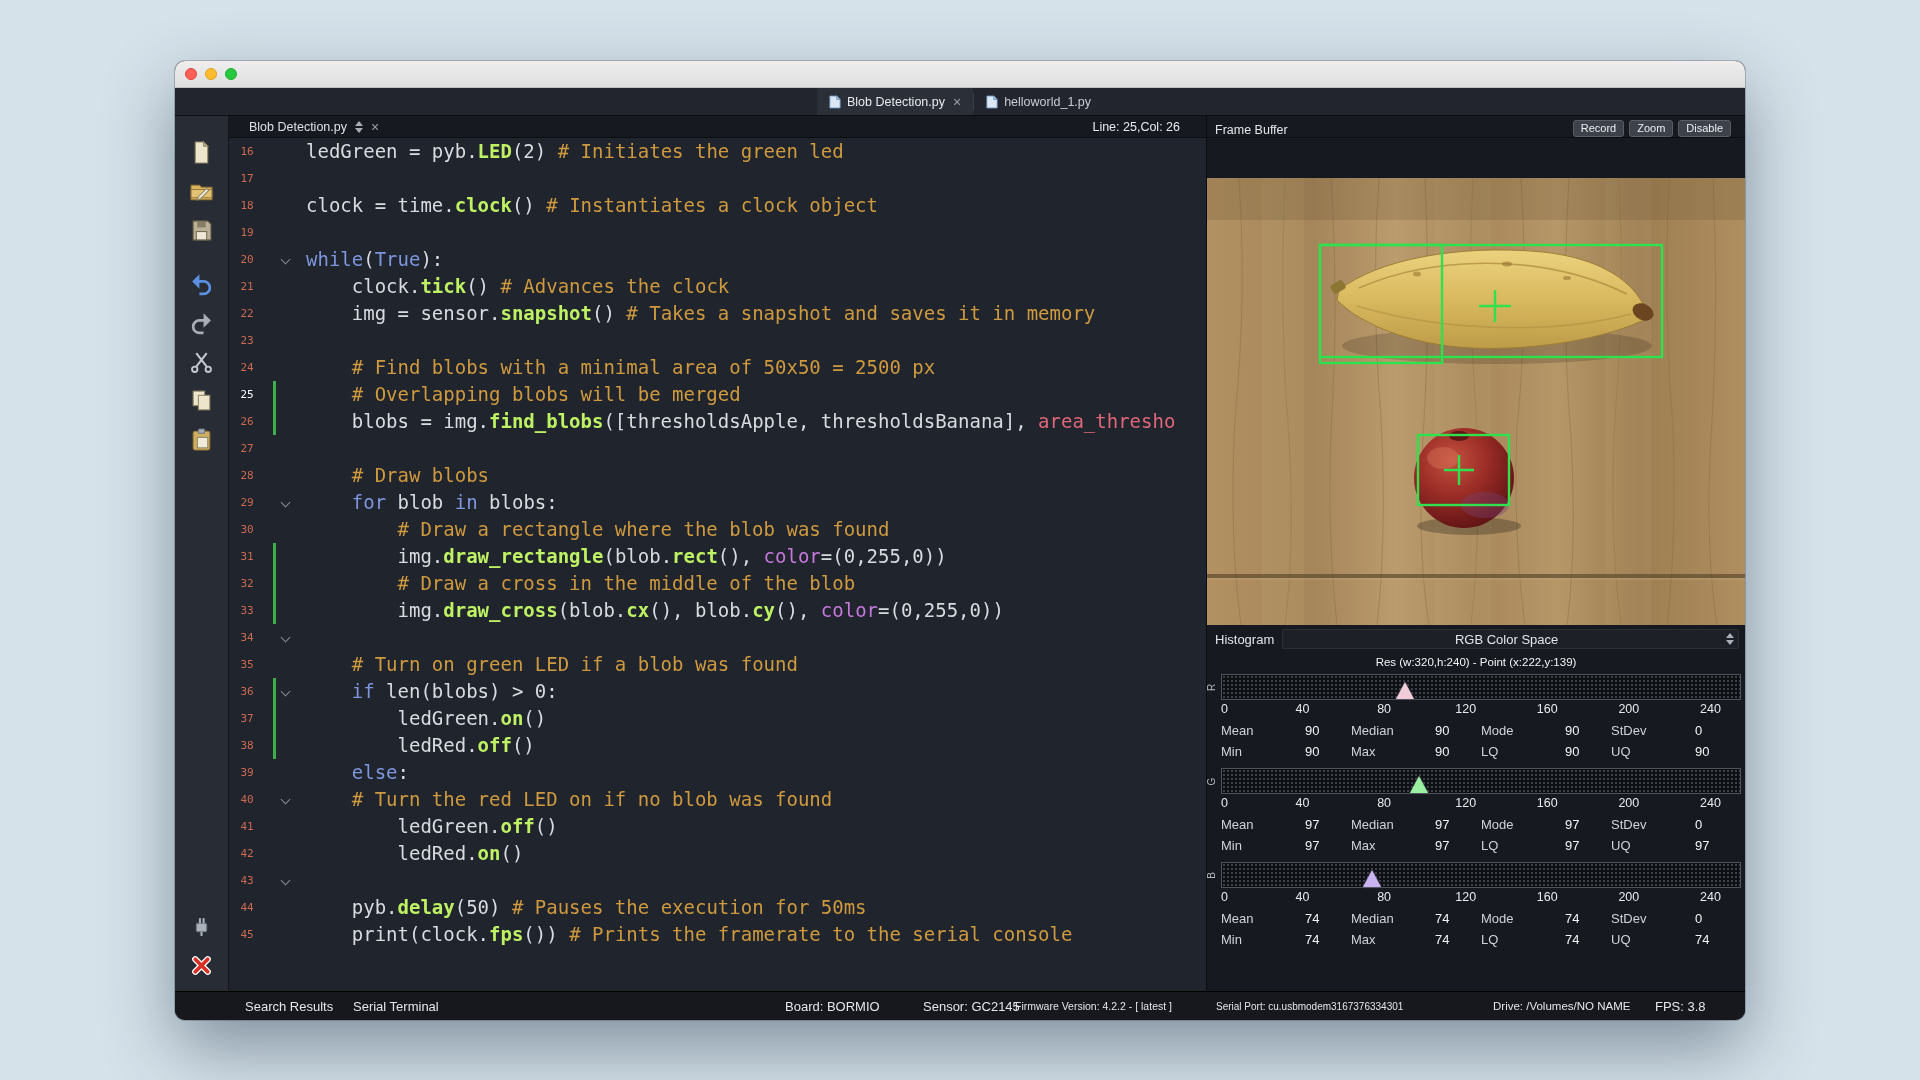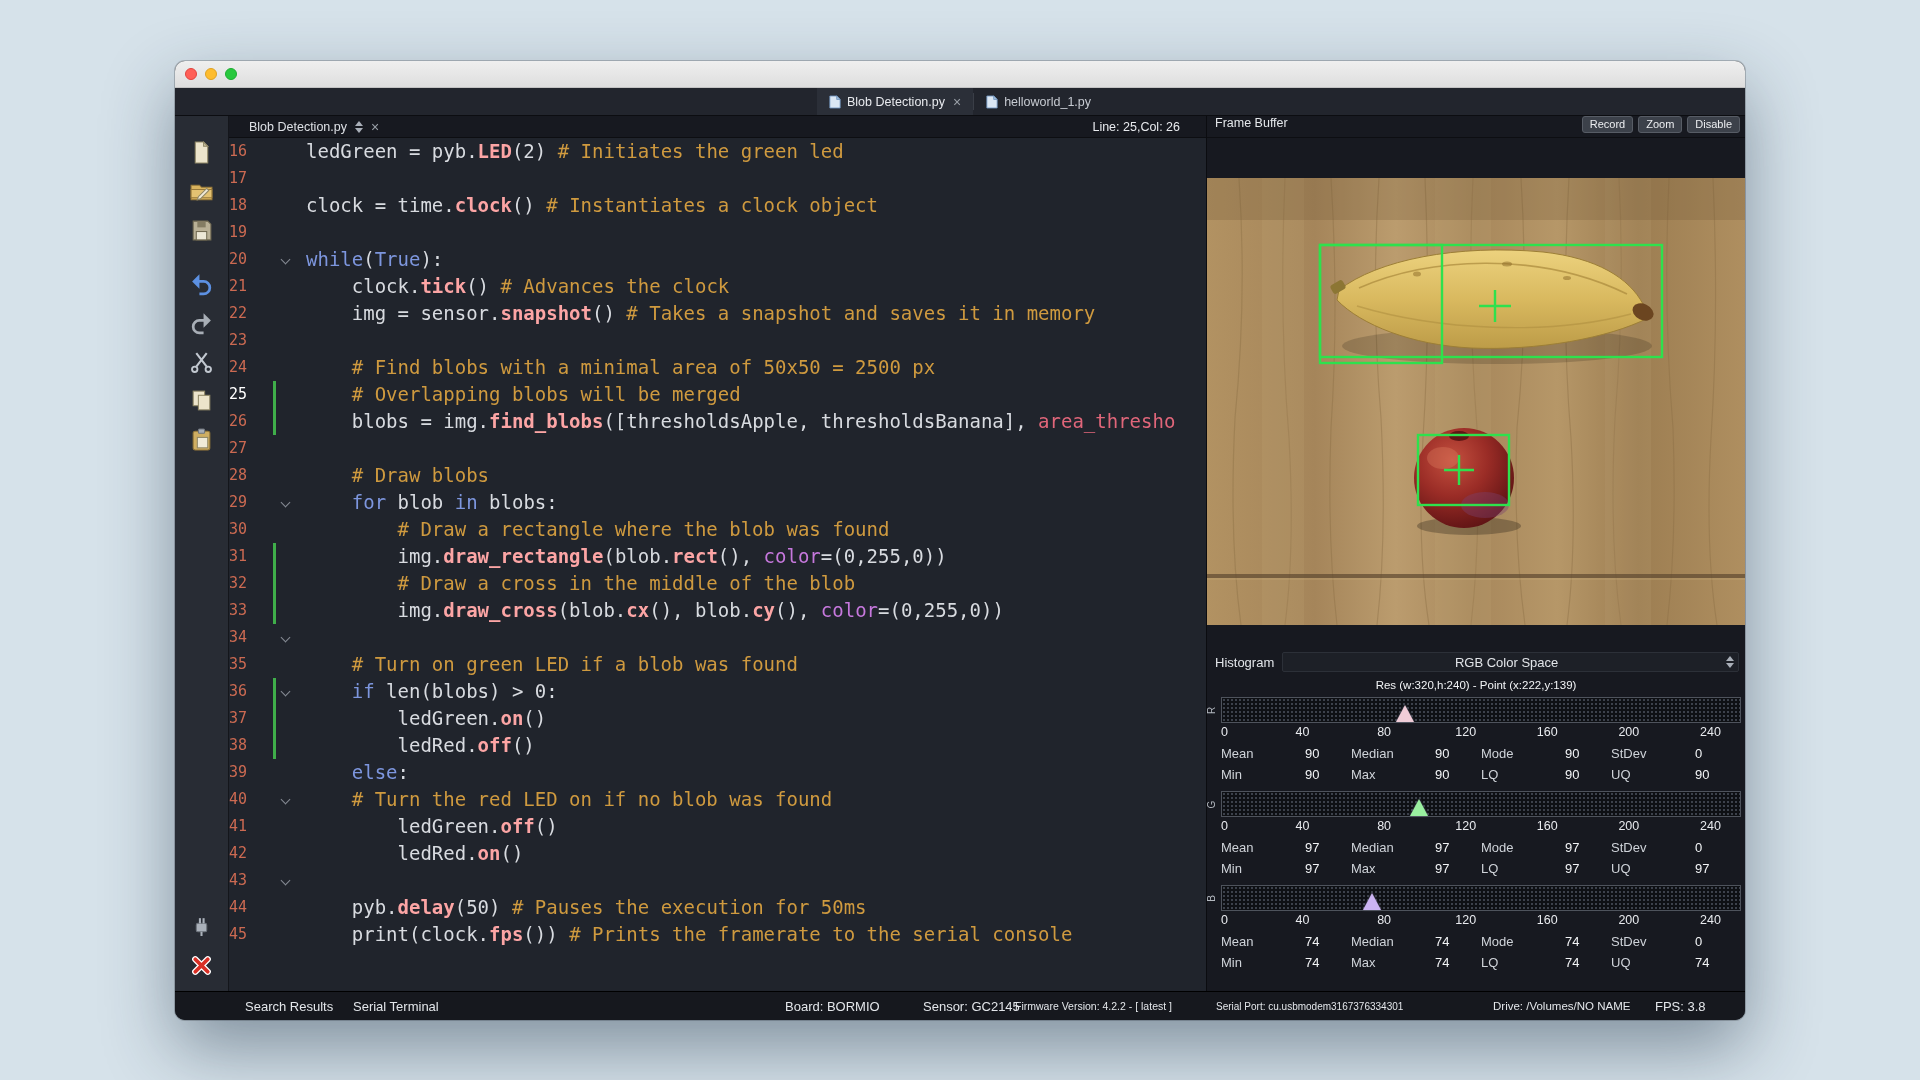--- a/index.html
+++ b/index.html
@@ -30,35 +30,35 @@
 
 .edcol{flex:1;min-width:0;display:flex;flex-direction:column}
 .ed-header{height:22px;flex:none;background:#171920;border-bottom:1px solid #0d0e12;display:flex;align-items:center;padding:0 26px 0 20px;font-size:12.5px;color:#dde0e5;gap:8px}
 .ed-pos{margin-left:auto;color:#e8eaee}
 .spin{display:flex;flex-direction:column;gap:2px}
 .tri-up{width:0;height:0;border-left:4px solid transparent;border-right:4px solid transparent;border-bottom:5px solid #a9afb8}
 .tri-dn{width:0;height:0;border-left:4px solid transparent;border-right:4px solid transparent;border-top:5px solid #a9afb8}
 .ed-x{color:#9aa0a8;font-size:14px}
 .editor{flex:1;background:#20242c;overflow:hidden;font-family:"DejaVu Sans Mono",monospace;font-size:19px;line-height:27px}
 .line{display:flex;height:27px;white-space:pre}
-.ln{width:44px;flex:none;text-align:left;padding-right:8px;color:#cc6a52;font-size:15px;line-height:27px}
+.ln{width:44px;flex:none;text-align:center;padding-right:8px;color:#cc6a52;font-size:11px;line-height:27px}
 .line.cur .ln{color:#ffffff;font-weight:normal}
 .chgbar{width:3px;flex:none;background:transparent}
 .line.chg .chgbar{background:#3fae4a}
 .foldcol{width:18px;flex:none;text-align:center;line-height:27px}
 .chev{display:inline-block;width:7px;height:7px;border-right:1.7px solid #858b94;border-bottom:1.7px solid #858b94;transform:rotate(45deg);margin-bottom:3px}
 .codeln{flex:1;overflow:hidden;padding-left:12px}
-.t-p{color:#d8dbe0}.t-c{color:#cf9a3f}.t-k{color:#7d96de}.t-f{color:#fca5a5;font-weight:bold}.t-m{color:#c678dd}.t-r{color:#e0667a}
+.t-p{color:#d8dbe0}.t-c{color:#cf9a3f}.t-k{color:#7d96de}.t-f{color:#bef264;font-weight:bold}.t-m{color:#c678dd}.t-r{color:#e0667a}
 
 .rpanel{width:539px;flex:none;background:#171920;border-left:1px solid #0b0c10;display:flex;flex-direction:column}
-.fb-header{height:22px;flex:none;background:#171920;border-bottom:1px solid #0d0e12;display:flex;align-items:flex-start;padding:0 5px 0 8px;font-size:12.5px;color:#e4e7ea;gap:5px}
+.fb-header{height:22px;flex:none;background:#171920;border-bottom:1px solid #0d0e12;display:flex;align-items:flex-end;padding:0 14px 0 8px;font-size:12.5px;color:#e4e7ea;gap:5px}
 .fb-title{margin-right:auto}
 .fb-btn{font-size:11px;line-height:15px;padding:0 7px;background:#3c414a;border:1px solid #575c65;border-radius:3px;color:#eceef1}
 .fbimg{margin-top:40px;flex:none;width:539px;height:447px}
-.hist{margin-top:26px;flex:1;display:flex;flex-direction:column;min-height:0}
+.hist{margin-top:3px;flex:1;display:flex;flex-direction:column;min-height:0}
 .hist-row{height:22px;flex:none;display:flex;align-items:center;font-size:13px;color:#e2e5e9;padding:0 6px 0 8px;gap:8px}
 .cs-dd{flex:1;display:flex;align-items:center;background:#1d2027;border:1px solid #2c3038;border-radius:2px;height:20px;padding:0 4px}
 .cs-val{flex:1;text-align:center}
 .dd-arrows{display:flex;flex-direction:column;gap:2px}
 .res-row{height:24px;flex:none;display:flex;align-items:center;justify-content:center;font-size:11.5px;color:#f2f4f6}
 .channel{position:relative;margin-bottom:6px}
 .ch-name{position:absolute;left:1px;top:8px;font-size:10px;color:#b4b9c0;transform:rotate(-90deg)}
 .strip{position:relative;height:26px;margin:0 4px 0 14px;background-color:#0e1014;background-image:radial-gradient(circle,#3c414b 0.8px,transparent 0.9px);background-size:4px 4px;border:1px solid #4e535c}
 .marker{position:absolute;bottom:0;width:0;height:0;border-left:9px solid transparent;border-right:9px solid transparent;border-bottom:17px solid #fff;transform:translateX(-50%);filter:drop-shadow(0 0 1px rgba(90,90,110,.9))}
 .ticks{position:relative;height:20px;margin:0 4px 0 14px;font-size:12.5px;color:#e8eaee}

